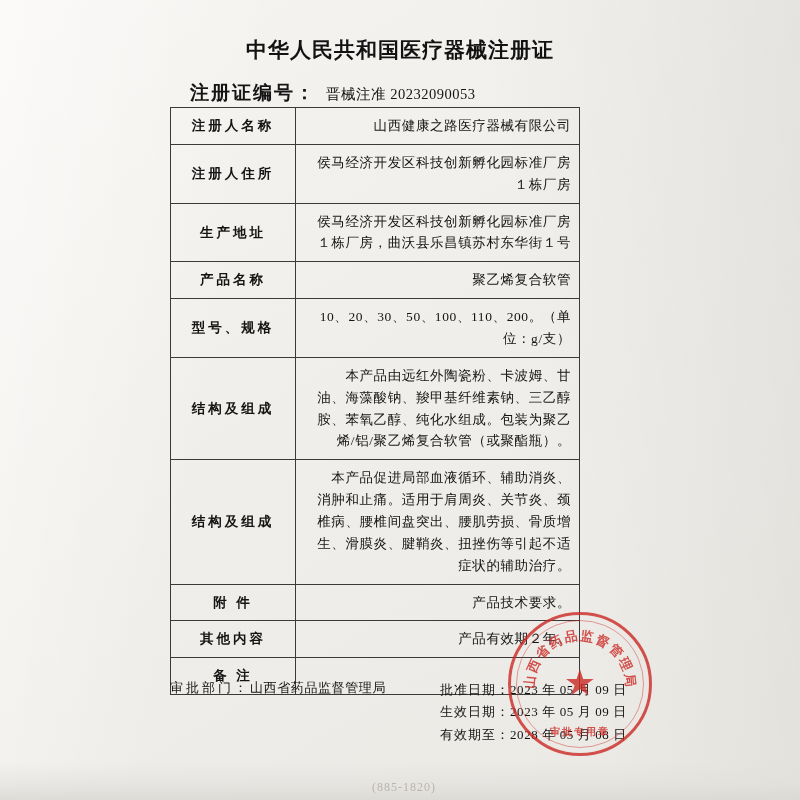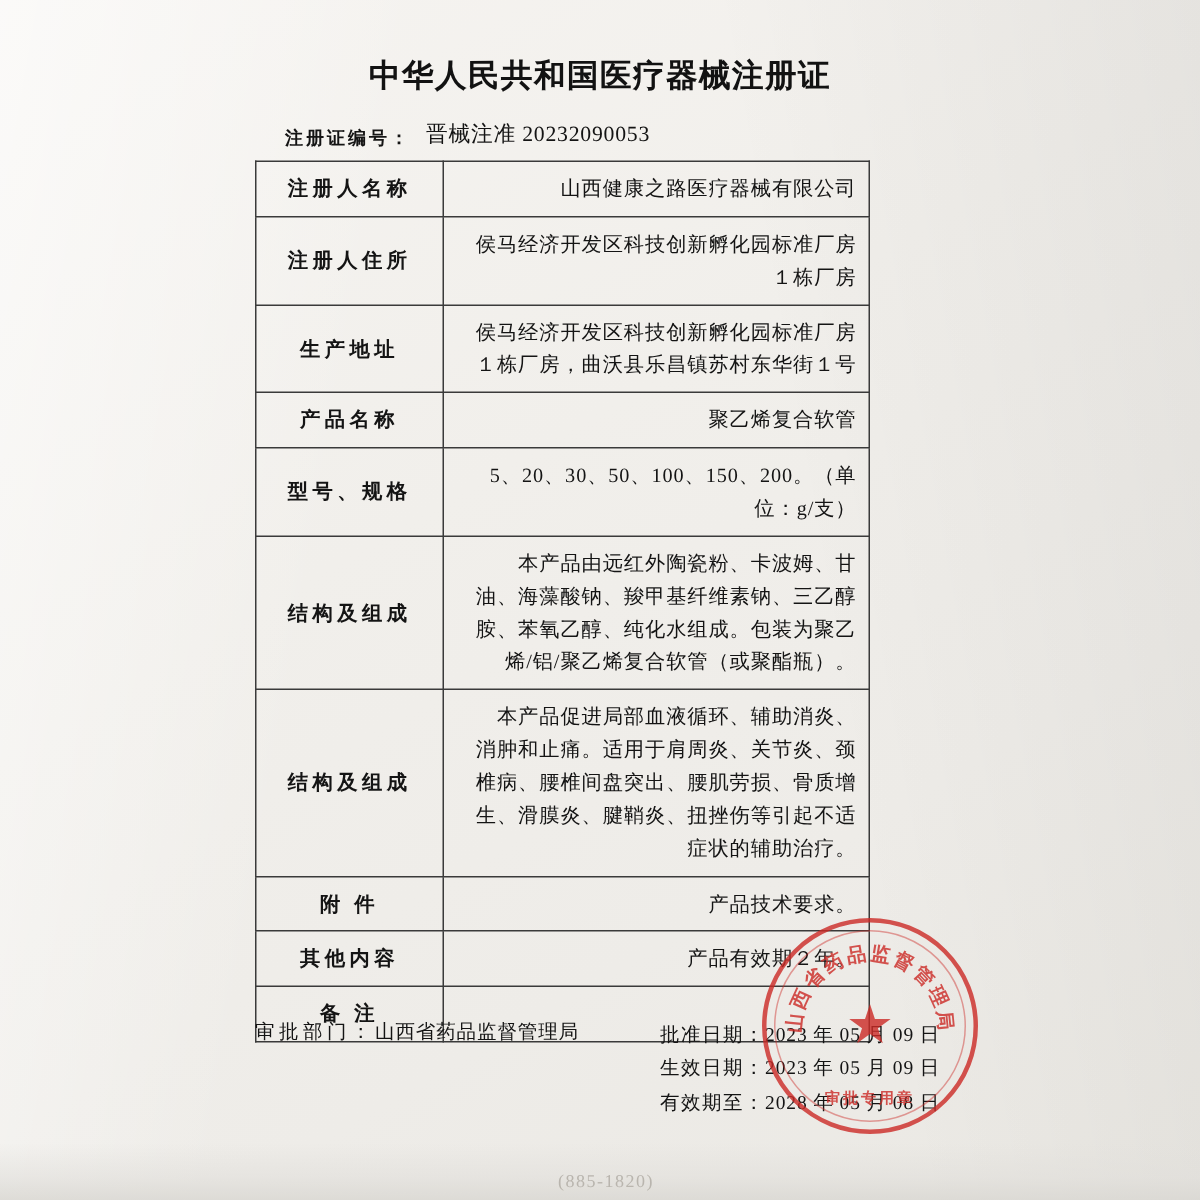--- a/index.html
+++ b/index.html
@@ -43,21 +43,21 @@
   }
   .reg-no-row {
     position: absolute;
     top: 80px;
     left: 190px;
     display: flex;
     align-items: flex-end;
     gap: 10px;
   }
   .reg-no-label {
-    font-size: 12px;
+    font-size: 19px;
     font-weight: bold;
     letter-spacing: 2px;
     color: #141414;
   }
   .reg-no-value {
     font-size: 14.5px;
     letter-spacing: 0.5px;
     color: #141414;
     border-bottom: 1px solid transparent;
     padding-bottom: 1px;
@@ -230,21 +230,21 @@
       <tr>
         <td class="label-cell">生产地址</td>
         <td class="value-cell">侯马经济开发区科技创新孵化园标准厂房１栋厂房，曲沃县乐昌镇苏村东华街１号</td>
       </tr>
       <tr>
         <td class="label-cell">产品名称</td>
         <td class="value-cell">聚乙烯复合软管</td>
       </tr>
       <tr>
         <td class="label-cell">型号、规格</td>
-        <td class="value-cell">5、20、30、50、100、150、200。（单位：g/支）</td>
+        <td class="value-cell">10、20、30、50、100、110、200。（单位：g/支）</td>
       </tr>
       <tr>
         <td class="label-cell">结构及组成</td>
         <td class="value-cell indent">
           <p>本产品由远红外陶瓷粉、卡波姆、甘油、海藻酸钠、羧甲基纤维素钠、三乙醇胺、苯氧乙醇、纯化水组成。包装为聚乙烯/铝/聚乙烯复合软管（或聚酯瓶）。</p>
         </td>
       </tr>
       <tr>
         <td class="label-cell">结构及组成</td>
         <td class="value-cell indent">

